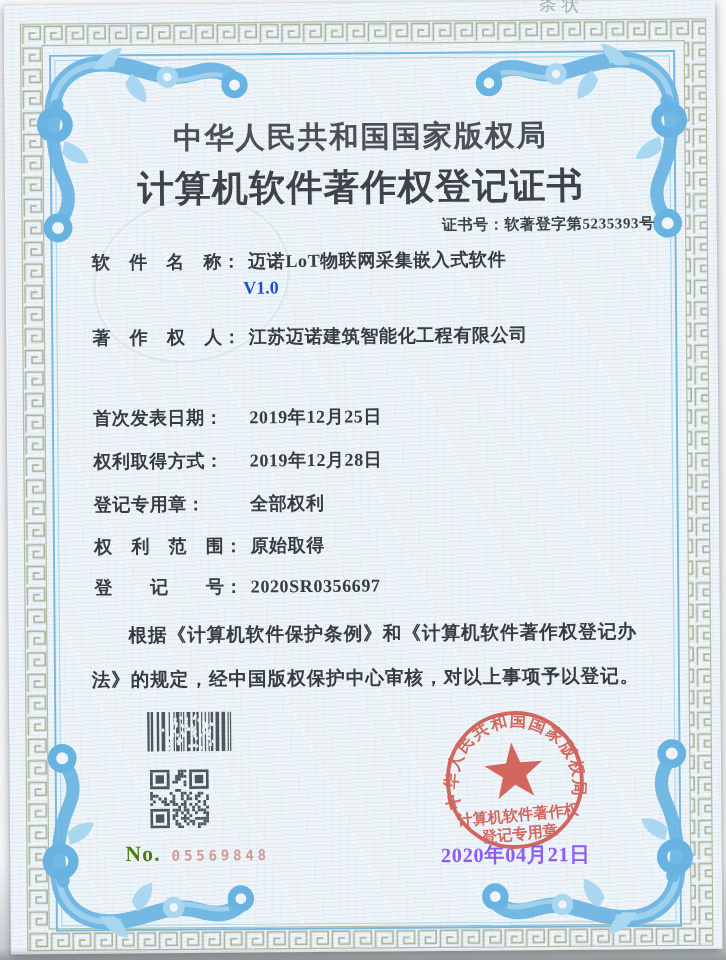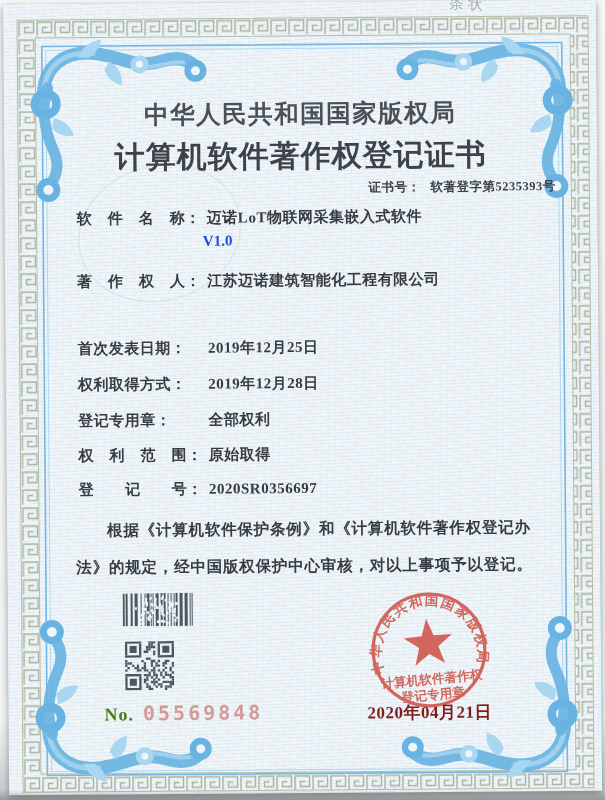--- a/index.html
+++ b/index.html
@@ -17,34 +17,34 @@
       repeating-linear-gradient(178deg,rgba(168,204,222,.20) 0 .8px,rgba(0,0,0,0) .8px 3.4px),
       repeating-linear-gradient(91deg,rgba(190,216,230,.12) 0 1px,rgba(0,0,0,0) 1px 7px);}
   .borders{position:absolute;left:0;top:0;z-index:1;}
   .content{position:absolute;inset:0;z-index:2;}
   .authority{position:absolute;left:40px;right:40px;top:95px;text-align:center;
     font-size:24.5px;font-weight:600;letter-spacing:1.5px;color:#4a5056;}
   .cert-title{position:absolute;left:30px;right:30px;top:134px;text-align:center;
     font-size:30px;font-weight:700;letter-spacing:1px;color:#3d4349;}
   .certno{position:absolute;left:364px;top:178px;font-size:12.5px;font-weight:700;
     color:#3c4248;letter-spacing:.5px;}
-  .certno .v{margin-left:10px;}
+  .certno .v{}
   .field{position:absolute;left:72px;font-size:15px;font-weight:700;color:#363c42;
     letter-spacing:.5px;white-space:nowrap;}
   .field .fl{display:inline-block;width:126px;}
   .field .fv{display:inline-block;}
   .v2{position:absolute;left:198px;top:230px;font-size:15px;font-weight:700;color:#1d4ed8;}
   .statement{position:absolute;left:69px;top:508px;width:466px;font-size:15.5px;
     font-weight:600;color:#363c42;letter-spacing:.8px;line-height:37px;text-indent:31px;}
   .serial{position:absolute;left:96px;top:698px;}
   .serial .no{font-size:18px;font-weight:600;color:#4d7c0f;letter-spacing:1px;}
-  .serial .num{font-family:"DejaVu Sans Mono","Liberation Mono",monospace;font-size:20px;
+  .serial .num{font-family:"DejaVu Sans Mono","Liberation Mono",monospace;font-size:12px;
     font-weight:600;color:#d49a97;letter-spacing:3px;margin-left:9px;}
   .issue-date{position:absolute;left:359px;top:700px;font-size:17px;font-weight:700;
-    color:#7f1d1d;letter-spacing:.5px;font-family:Liberation Serif, serif;}
+    color:#8b5cf6;letter-spacing:.5px;font-family:Liberation Serif, serif;}
   .emboss{position:absolute;left:72px;top:162px;width:162px;height:132px;border-radius:50%;
     border:2px solid rgba(188,203,213,.45);box-shadow:inset 0 0 0 1px rgba(255,255,255,.6);
     transform:rotate(-16deg);opacity:.6;}
   .handwriting{position:absolute;left:446px;top:-6px;font-size:15px;color:rgba(118,126,132,.55);
     transform:rotate(2deg);letter-spacing:4px;}
   .barcode{position:absolute;left:115px;top:590px;}
   .qr{position:absolute;left:117px;top:638px;}
   .seal{position:absolute;left:352px;top:580px;transform:rotate(-5deg);opacity:.88;}
 </style>
 </head>

